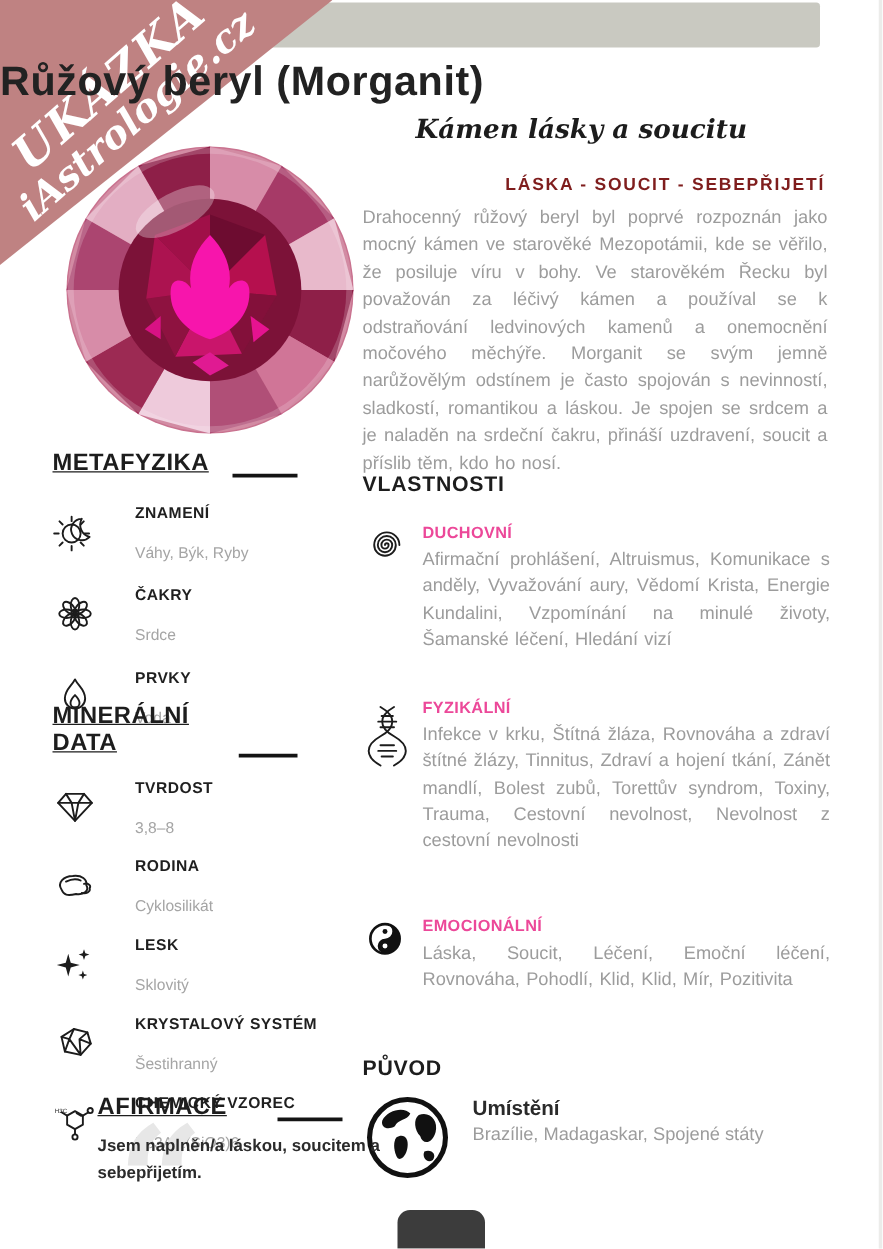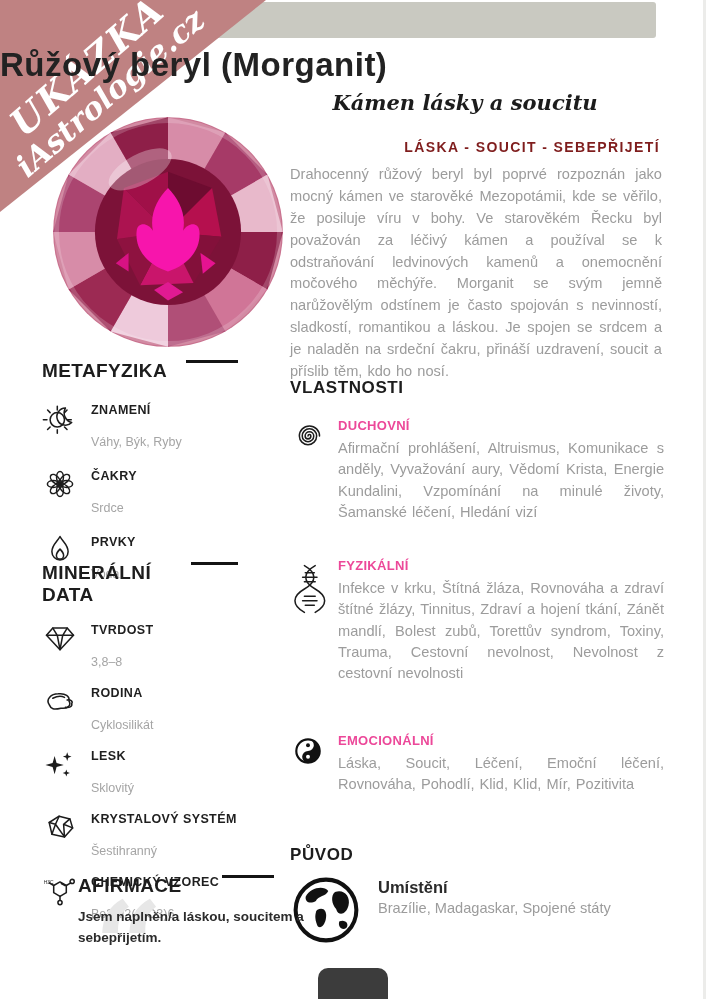--- a/index.html
+++ b/index.html
@@ -21,28 +21,28 @@
   
   .title{position:absolute;left:0;top:46px;width:706px;z-index:5;
     font-size:33px;font-weight:800;letter-spacing:.5px;color:#222;}
   .subtitle{position:absolute;left:250px;top:90px;width:430px;text-align:center;z-index:5;
     font-family:"DejaVu Serif",serif;font-style:italic;font-weight:700;font-size:21px;color:#1c1c1c;}
   .tagline{position:absolute;left:240px;top:139px;width:420px;text-align:right;z-index:5;
     font-size:14px;font-weight:700;letter-spacing:1.4px;color:#7f1d1d;}
   .intro{position:absolute;left:290px;top:164px;width:372px;z-index:2;
     font-size:14.6px;line-height:1.5;color:#9c9c9c;text-align:justify;word-spacing:1px;}
   
-  .sec-h{display:flex;align-items:flex-start;font-size:19px;font-weight:800;letter-spacing:.4px;color:#1d1d1d;}
+  .sec-h{display:flex;align-items:flex-end;font-size:19px;font-weight:800;letter-spacing:.4px;color:#1d1d1d;text-decoration:underline;}
   .sec-h .rule{margin-left:auto;width:52px;height:3px;background:#141414;}
   .sub-h{font-size:17px;font-weight:800;letter-spacing:.6px;color:#1d1d1d;}
   
   .metafyzika{position:absolute;left:42px;top:360px;width:196px;}
   .mineral{position:absolute;left:42px;top:562px;width:220px;}
   .mineral .sec-h{width:196px;}
-  .item{display:flex;align-items:flex-start;gap:13px;margin-bottom:14px;}
+  .item{display:flex;align-items:center;gap:30px;margin-bottom:14px;}
   .metafyzika .items{margin-top:18px;}
   .mineral .items{margin-top:14px;}
   .metafyzika .item{margin-bottom:17px;}
   .item .ic{flex:0 0 36px;width:36px;height:36px;}
   .item .ic svg{width:100%;height:100%;}
   .it-label{font-size:12.5px;font-weight:800;letter-spacing:.4px;color:#1f1f1f;padding-top:3px;}
   .it-value{font-size:12.5px;color:#a5a5a5;margin-top:18px;}
   
   .afirmace{position:absolute;left:42px;top:875px;width:240px;margin-left:36px;}
   .afirmace .sec-h{width:196px;}

